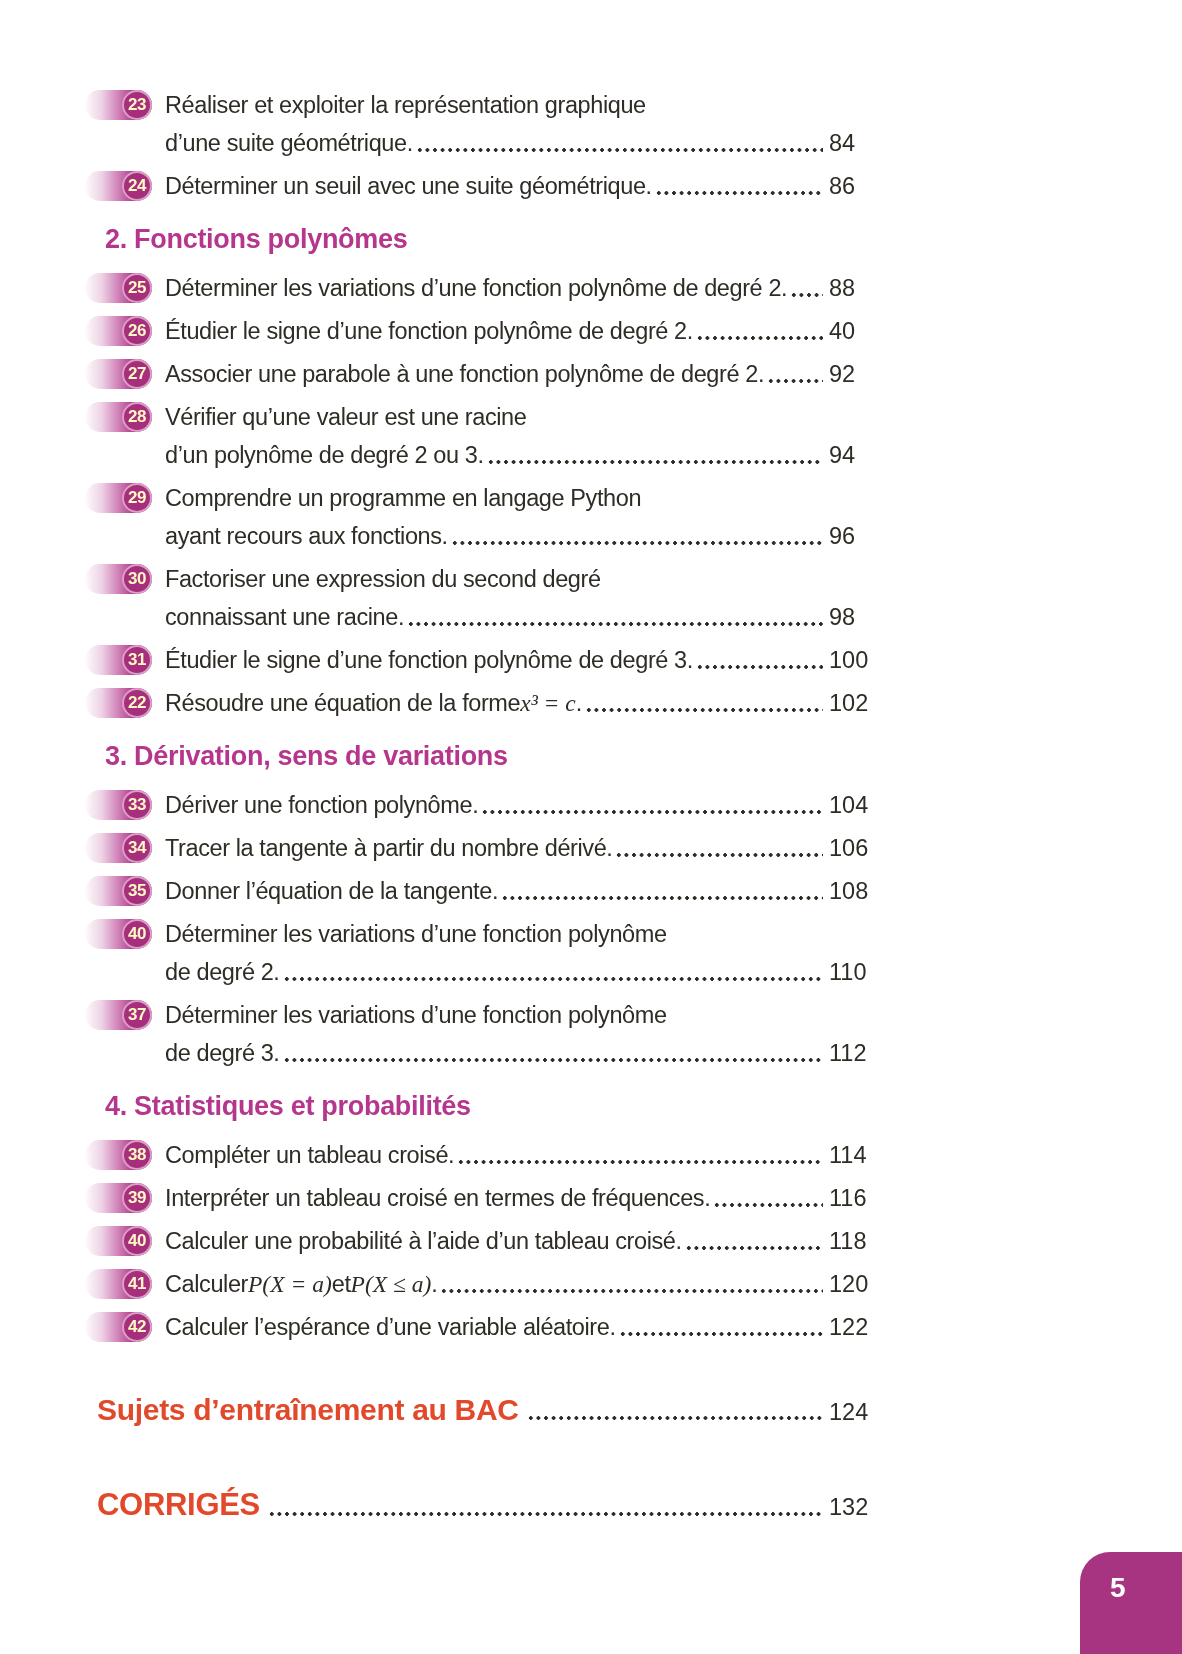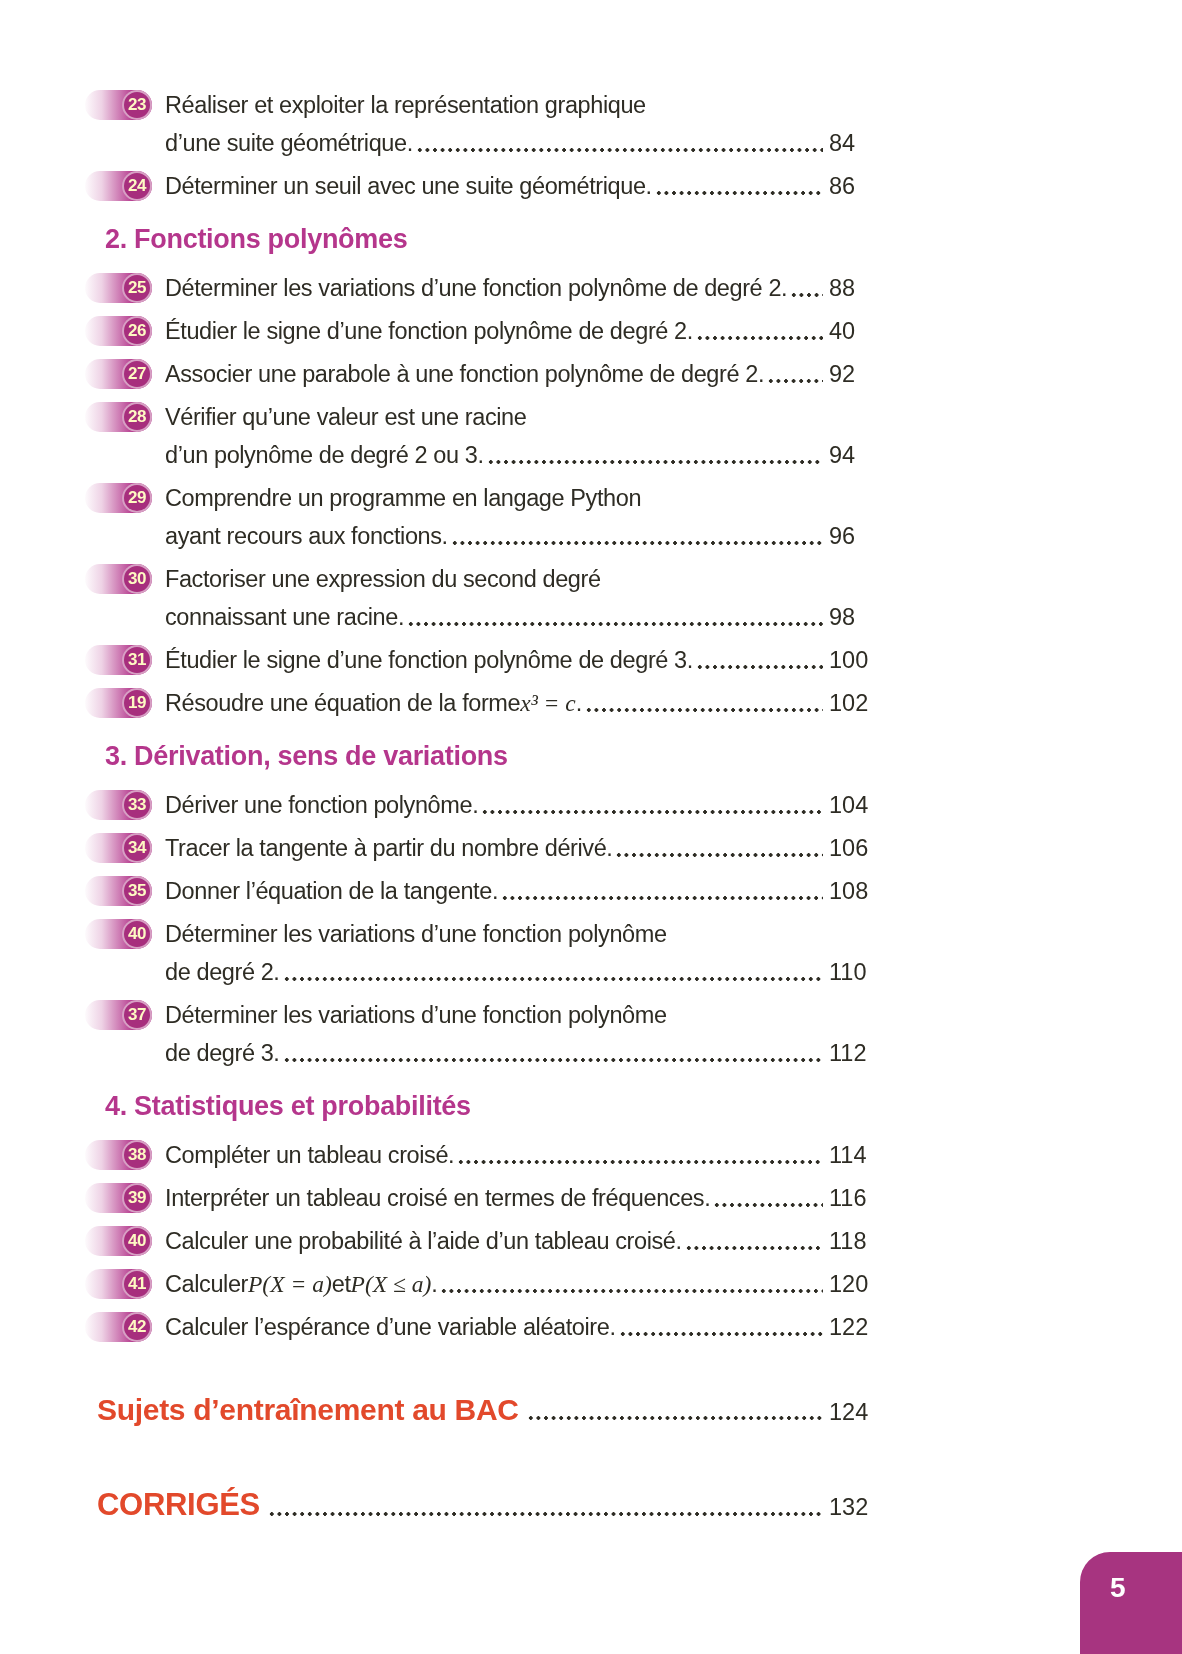--- a/index.html
+++ b/index.html
@@ -223,21 +223,21 @@
         <span class="txt">Étudier le signe d’une fonction polynôme de degré 3.</span>
         <span class="leader"></span>
         <span class="pg">100</span>
       </div>
     </div>
   </div>
 
   <div class="item">
     <div class="badge-col">
       <div class="badge">
-        <span class="badge-num">19</span>
+        <span class="badge-num">22</span>
       </div>
     </div>
     <div class="entry">
       <div class="line">
         <span class="txt">Résoudre une équation de la forme </span>
           <span class="txt mi">x³ = c</span>
           <span class="txt">.</span>
         <span class="leader"></span>
         <span class="pg">102</span>
       </div>

